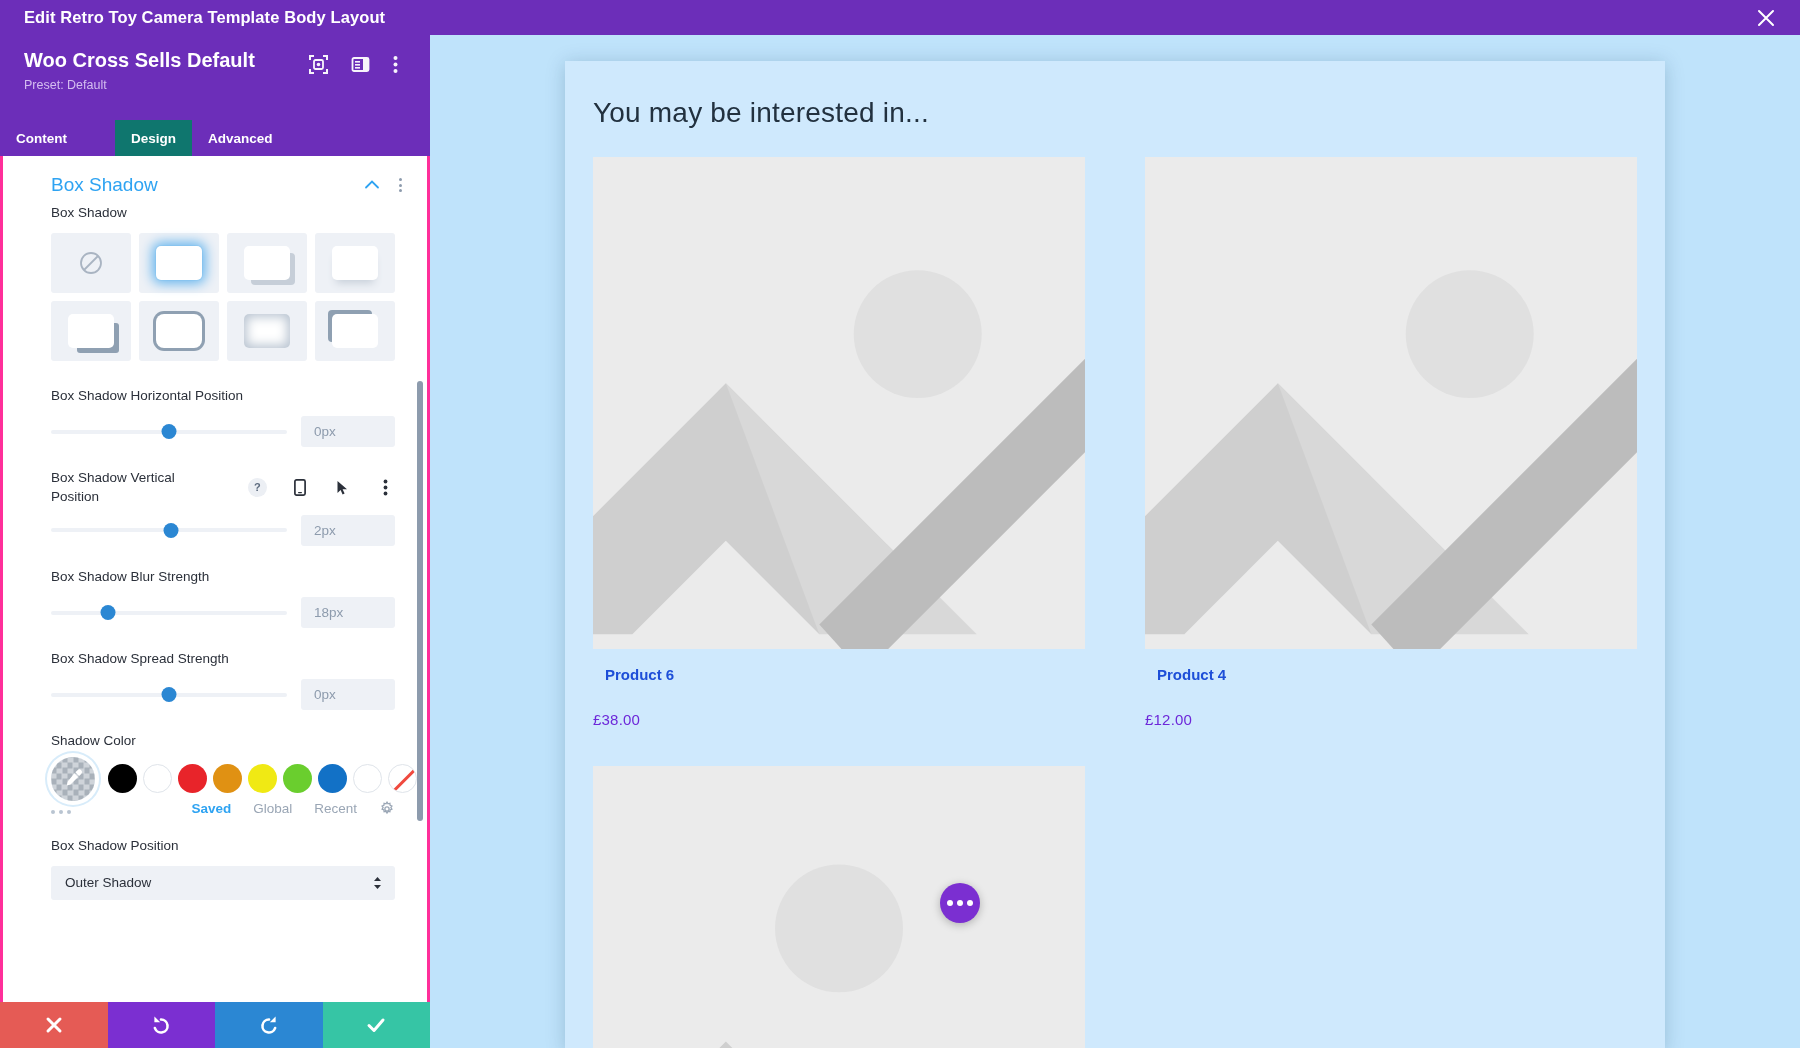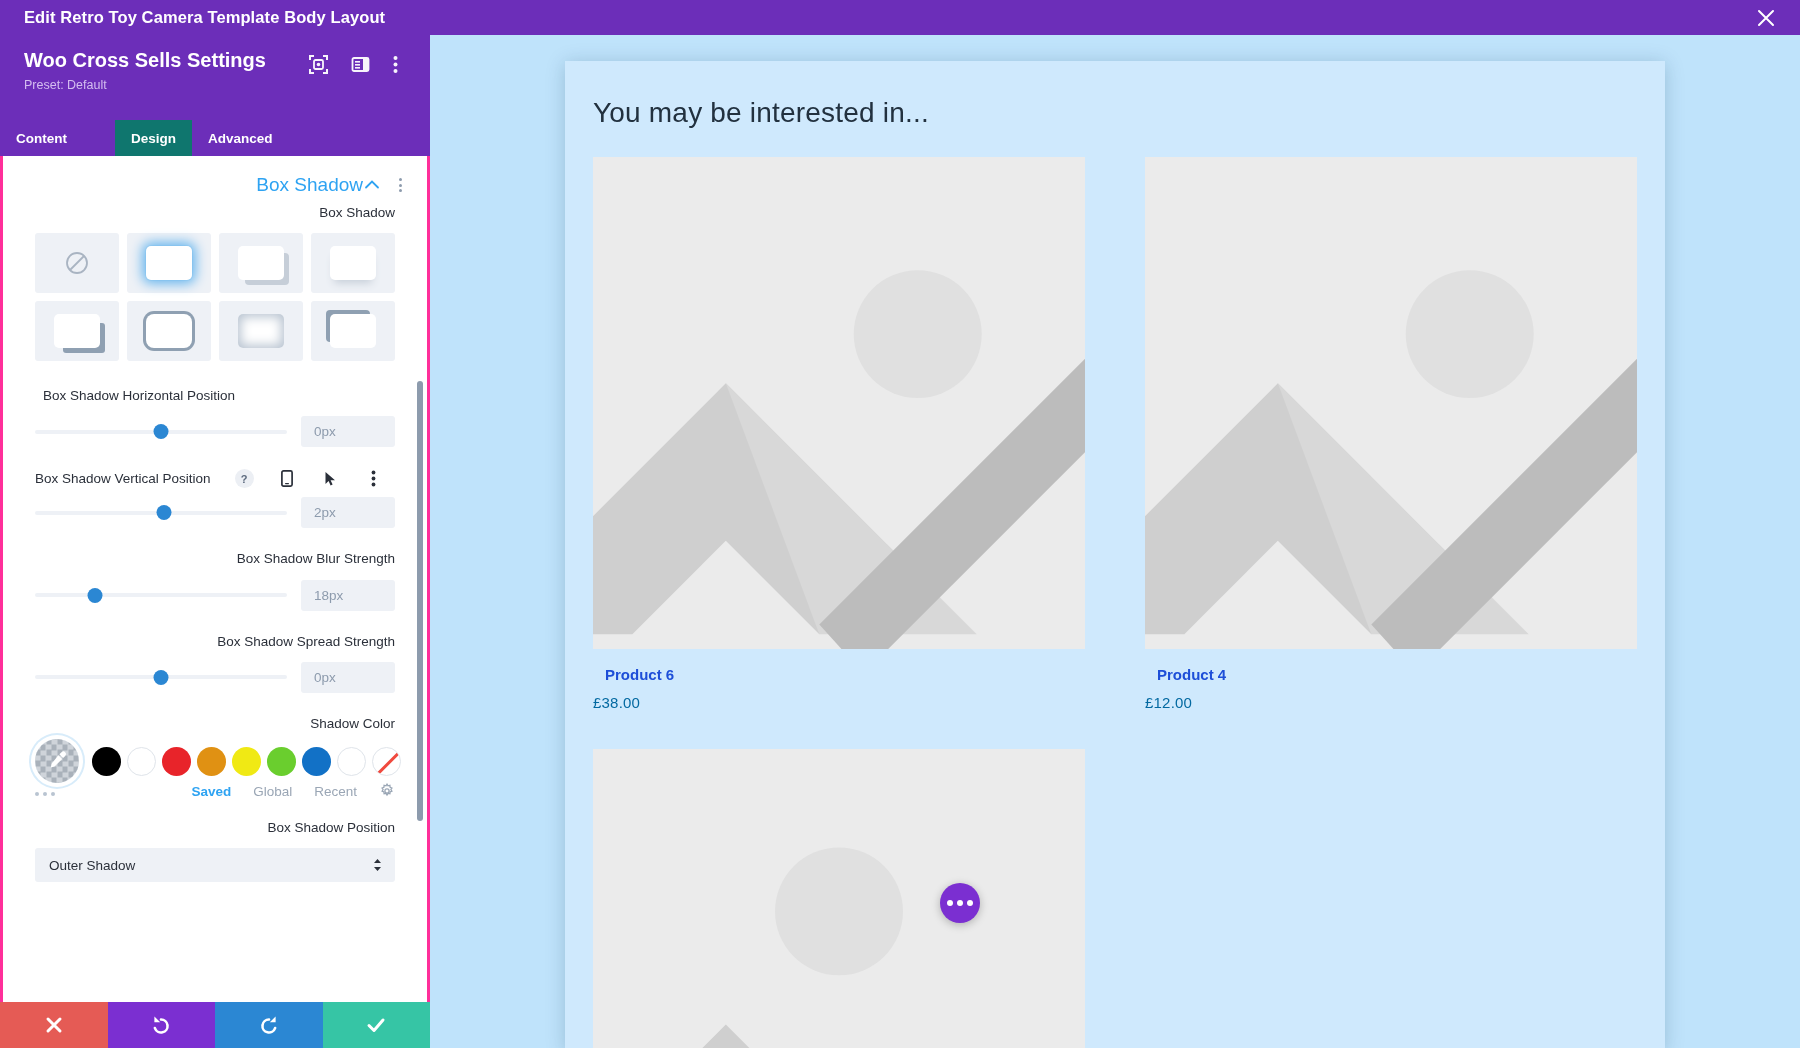--- a/index.html
+++ b/index.html
@@ -65,22 +65,21 @@
   .panel-body-wrap {
     position: relative; flex: 1 1 auto;
     border: 3px solid #ff2e9a;
     border-top: none;
     background: #fff;
     overflow: hidden;
   }
   .panel-body {
     position: absolute; inset: 0;
     overflow: hidden; background: #fff;
-    padding: 0 0 0 0;
-    text-align: right;
+    padding: 0 0 0 16px;
   }
 
   .section-head {
     display: flex; align-items: center;
     padding: 18px 20px 8px 32px;
   }
   .section-title {
     color: #2ea3f2; font-size: 19px; flex: 1 1 auto;
   }
   .section-chevron { width: 18px; height: 18px; margin-right: 12px; cursor: pointer; }
@@ -237,21 +236,21 @@
   .card { }
   .ph {
     width: 100%; aspect-ratio: 1 / 1; background: #ebebeb;
     position: relative; overflow: hidden;
   }
   .ph svg { position: absolute; inset: 0; width: 100%; height: 100%; }
   .p-name {
     font-size: 15px; font-weight: bold; color: #1d4ed8; margin-top: 17px; margin-left: 12px;
   }
   .p-price {
-    font-size: 15px; color: #0369a1; margin-top: 11px; letter-spacing: .2px;
+    font-size: 15px; color: #6d28d9; margin-top: 28px; letter-spacing: .2px;
   }
   .fab {
     position: absolute; left: 510px; top: 848px;
     width: 40px; height: 40px; border-radius: 50%; background: #7b2fd1;
     display: flex; align-items: center; justify-content: center; gap: 4px;
     cursor: pointer; box-shadow: 0 2px 8px rgba(0,0,0,.25); z-index: 9;
   }
   .fab i { width: 6px; height: 6px; border-radius: 50%; background: #fff; display:block;}
 </style>
 </head>
@@ -264,21 +263,21 @@
     <div class="titlebar-close">
       <svg width="18" height="18" viewBox="0 0 18 18">
           <path d="M2 2 L16 16 M16 2 L2 16" stroke="#ffffff" stroke-width="2" fill="none" stroke-linecap="round"></path>
         </svg>
     </div>
   </div>
 
   <div class="panel">
 
     <div class="panel-head">
-      <div class="panel-title">Woo Cross Sells Settings</div>
+      <div class="panel-title">Woo Cross Sells Default</div>
       <div class="panel-preset">Preset: Default</div>
       <div class="panel-head-icons">
         <span class="hicon">
           <svg width="19" height="19" viewBox="0 0 19 19">
             <path d="M1 5V1h4M14 1h4v4M18 14v4h-4M5 18H1v-4" stroke="#fff" stroke-width="2" fill="none"></path>
             <rect x="5" y="5" width="9" height="9" rx="1.5" stroke="#fff" stroke-width="1.8" fill="none"></rect>
             <circle cx="9.5" cy="9.5" r="1.8" fill="#fff"></circle>
           </svg>
         </span>
         <span class="hicon">

